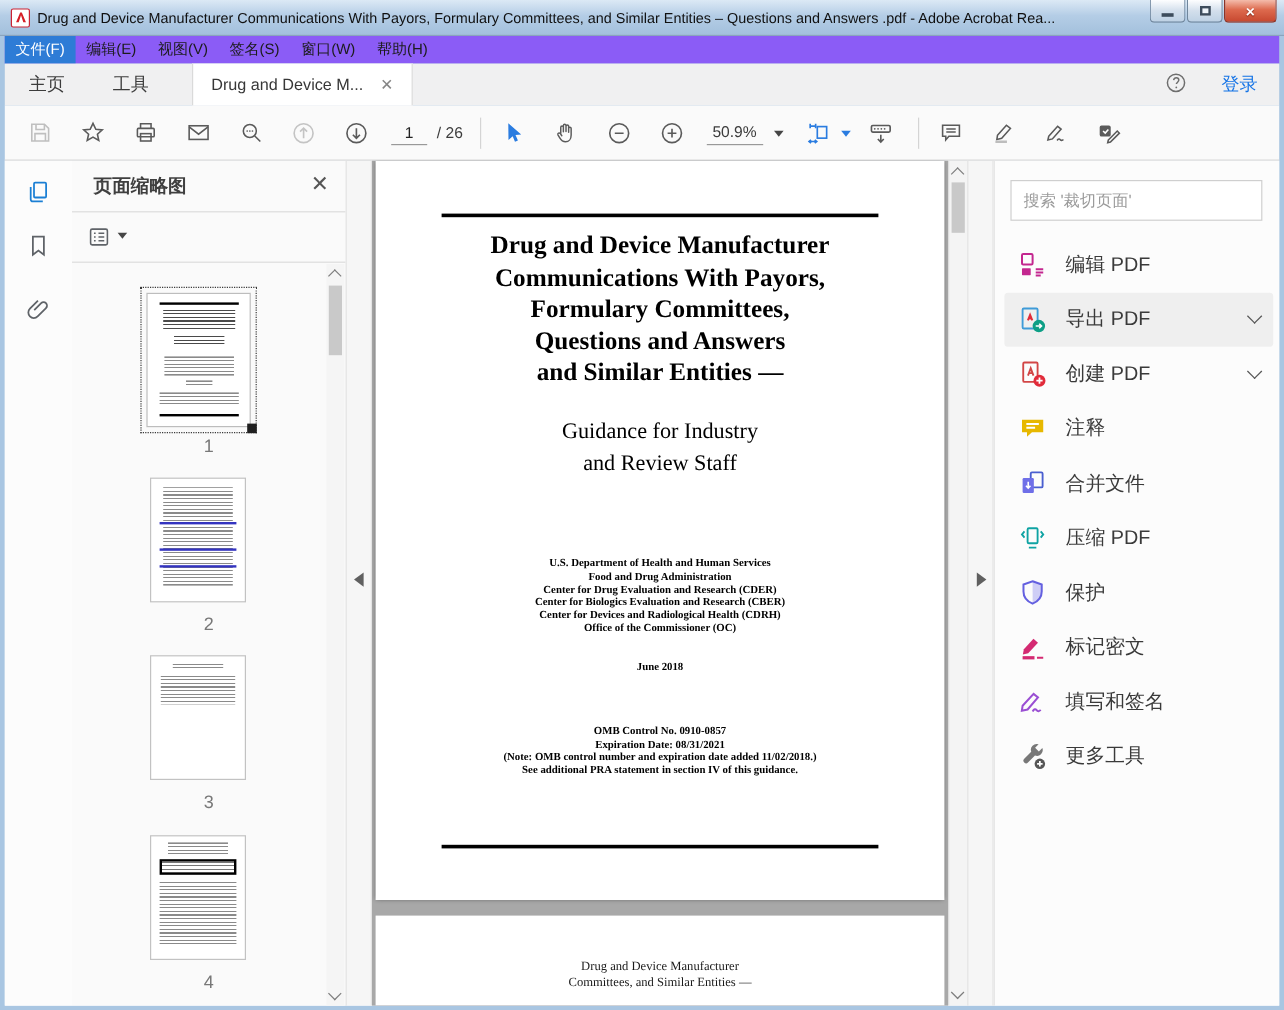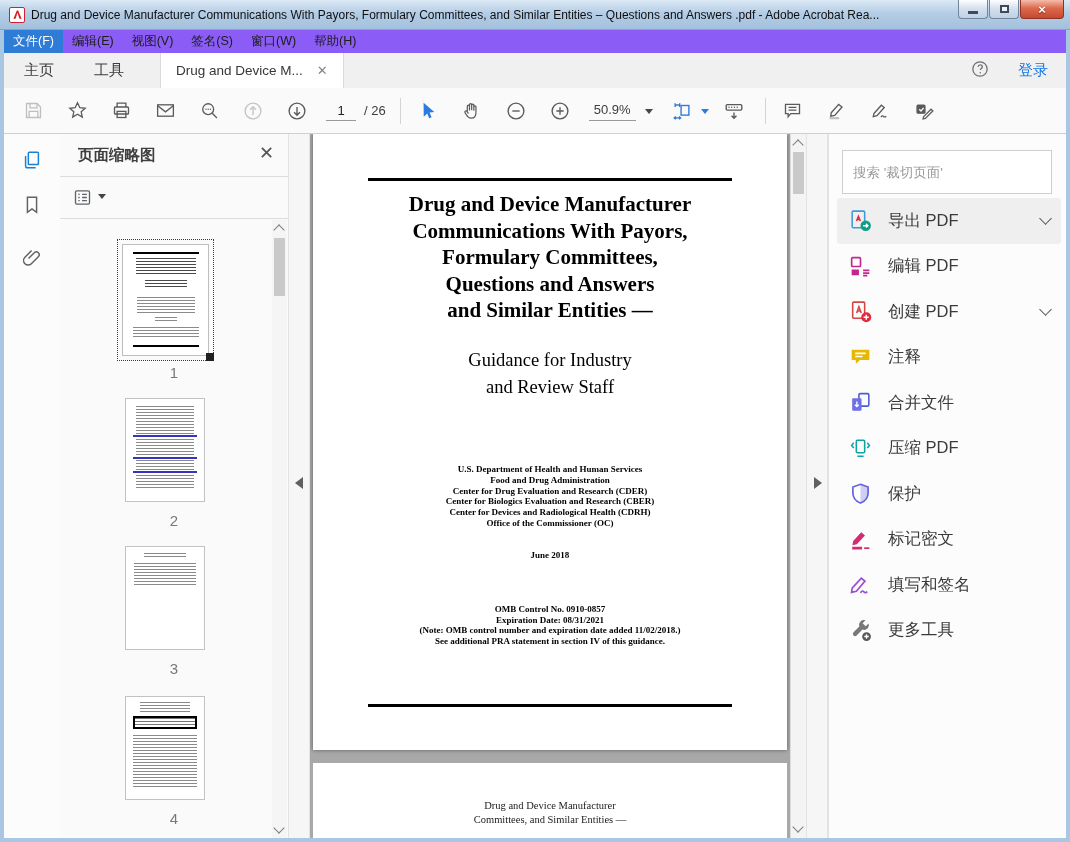--- a/index.html
+++ b/index.html
@@ -97,21 +97,21 @@
   .doc-agency { top:330px; font-weight:bold; font-size:9px; line-height:10.8px; }
   .doc-date { top:416px; font-weight:bold; font-size:9px; line-height:11px; }
   .doc-omb { top:470px; font-weight:bold; font-size:9px; line-height:10.7px; }
   .page2 { position:absolute; left:3px; top:629px; width:474px; bottom:0; background:#fff; }
   .p2text { top:36px; font-size:10.5px; line-height:13.8px; color:#1a1a1a; }
 
   .docscroll { width:16px; background:#f4f4f4; border-left:1px solid #ddd; position:relative; flex:0 0 auto; }
   .doc-scroll-thumb { position:absolute; left:2px; right:2px; top:18px; height:42px; background:#c9c9c9; }
 
   .rightpanel { width:238px; background:#fcfcfc; border-left:1px solid #e2e2e2; position:relative; flex:0 0 auto; }
-  .search-box { position:absolute; left:13px; top:16px; width:210px; height:44px; border:1px solid #cfcfcf;
+  .search-box { position:absolute; left:13px; top:16px; width:210px; height:34px; border:1px solid #cfcfcf;
     background:#fff; font-size:13.5px; padding:0 10px; color:#333; font-family:inherit; }
   .search-box::placeholder { color:#9b9b9b; }
   .tools { position:absolute; left:8px; right:5px; top:64px; }
   .tool-item { height:45.5px; display:flex; align-items:center; gap:15px; padding:0 11px; font-size:16.5px;
     color:#3a3a3a; border-radius:3px; }
   .tool-item.hl { background:#efefef; }
   .chev-v { width:9px; height:9px; border-right:1.6px solid #555; border-bottom:1.6px solid #555;
     transform:rotate(45deg); margin-left:auto; margin-top:-5px; }
   .ticon { flex:0 0 auto; }
 </style>
@@ -420,41 +420,41 @@
   </div>
 
   <div class="collapse">
     <span class="tri-right"></span>
   </div>
 
   <div class="rightpanel">
     <input class="search-box" placeholder="搜索 '裁切页面'" style="">
     <div class="tools">
 
+      <div class="tool-item">
+        <svg class="ticon" width="25" height="25" viewBox="0 0 24 24" fill="none" stroke="#c3278f" stroke-width="1.6">
+          <rect x="3.5" y="3.5" width="8.5" height="8.5" rx="1"></rect>
+            <rect x="3.5" y="15" width="7" height="5.5" rx=".5" fill="#c3278f" stroke="none"></rect>
+            <path d="M14.5 15.8h6M14.5 18.3h6M14.5 20.8h4"></path>
+        </svg>
+        <span>编辑 PDF</span>
+      </div>
+
       <div class="tool-item hl">
         <svg class="ticon" width="25" height="25" viewBox="0 0 24 24" fill="none" stroke-width="1.5">
           <rect x="4" y="3" width="12" height="16" rx="1" stroke="#3f9bd8"></rect>
             <path d="M8.2 12.5l1.8-4.5 1.8 4.5M8.9 11h2.2" stroke="#e12b3a"></path>
             <circle cx="17" cy="17" r="5" fill="#0d9f86" stroke="none"></circle>
             <path d="M14.5 17h4.5M17.3 15.2l1.8 1.8-1.8 1.8" stroke="#fff" stroke-width="1.3"></path>
         </svg>
         <span>导出 PDF</span>
         <span class="chev-v"></span>
       </div>
 
       <div class="tool-item">
-        <svg class="ticon" width="25" height="25" viewBox="0 0 24 24" fill="none" stroke="#c3278f" stroke-width="1.6">
-          <rect x="3.5" y="3.5" width="8.5" height="8.5" rx="1"></rect>
-            <rect x="3.5" y="15" width="7" height="5.5" rx=".5" fill="#c3278f" stroke="none"></rect>
-            <path d="M14.5 15.8h6M14.5 18.3h6M14.5 20.8h4"></path>
-        </svg>
-        <span>编辑 PDF</span>
-      </div>
-
-      <div class="tool-item">
         <svg class="ticon" width="25" height="25" viewBox="0 0 24 24" fill="none" stroke-width="1.5">
           <rect x="4.5" y="3" width="11.5" height="15.5" rx="1" stroke="#d24646"></rect>
             <path d="M8.3 13.5l2.2-6 2.2 6M9.2 11.5h2.6" stroke="#d24646"></path>
             <circle cx="17.5" cy="17.5" r="4.8" fill="#e12b3a" stroke="none"></circle>
             <path d="M17.5 15v5M15 17.5h5" stroke="#fff" stroke-width="1.4"></path>
         </svg>
         <span>创建 PDF</span>
         <span class="chev-v"></span>
       </div>
 

